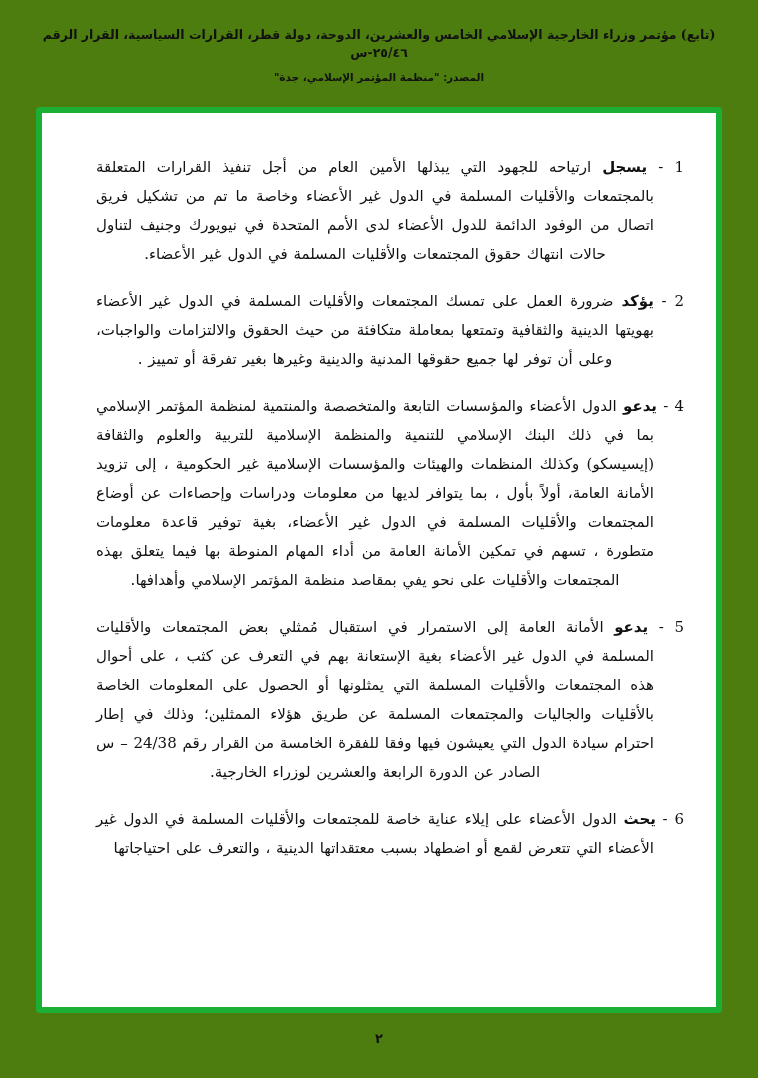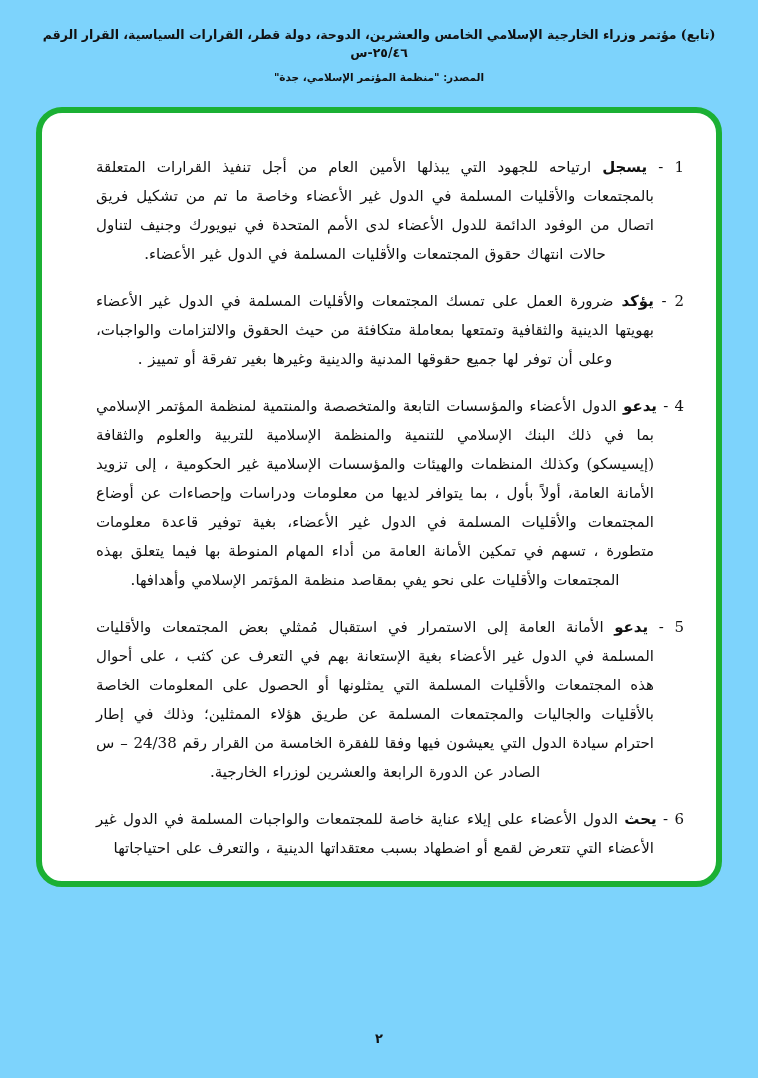--- a/index.html
+++ b/index.html
@@ -4,21 +4,21 @@
 <style>
   html, body {
     margin: 0;
     padding: 0;
     background: #ffffff;
   }
   .page {
     position: relative;
     width: 758px;
     height: 1078px;
-    background: #7dd3fc;
+    background: #4d7c0f;
     color: #111111;
     font-family: "DejaVu Serif", "DejaVu Sans", serif;
     overflow: hidden;
   }
   
   .header {
     position: absolute;
     top: 26px;
     left: 0;
     width: 758px;
@@ -36,24 +36,24 @@
     margin-top: 9px;
     font-size: 10.5px;
     font-weight: bold;
   }
   
   .green-box {
     position: absolute;
     left: 36px;
     top: 107px;
     width: 686px;
-    height: 780px;
+    height: 906px;
     box-sizing: border-box;
     border: 6px solid #1bb034;
-    border-radius: 26px;
+    border-radius: 4px;
     background: #ffffff;
   }
   .content {
     direction: rtl;
     box-sizing: border-box;
     width: 100%;
     height: 100%;
     padding: 40px 32px 0 54px;
     overflow: hidden;
   }
@@ -116,21 +116,21 @@
 
       <p class="para">
         <span class="pnum"><span>5</span> <span>-</span></span>
         <b class="lead">يدعو</b>
         <span class="ptext">الأمانة العامة إلى الاستمرار في استقبال مُمثلي بعض المجتمعات والأقليات المسلمة في الدول غير الأعضاء بغية الإستعانة بهم في التعرف عن كثب ، على أحوال هذه المجتمعات والأقليات المسلمة التي يمثلونها أو الحصول على المعلومات الخاصة بالأقليات والجاليات والمجتمعات المسلمة عن طريق هؤلاء الممثلين؛ وذلك في إطار احترام سيادة الدول التي يعيشون فيها وفقا للفقرة الخامسة من القرار رقم 24/38 – س الصادر عن الدورة الرابعة والعشرين لوزراء الخارجية.</span>
       </p>
 
       <p class="para last-right">
         <span class="pnum"><span>6</span> <span>-</span></span>
         <b class="lead">يحث</b>
-        <span class="ptext">الدول الأعضاء على إيلاء عناية خاصة للمجتمعات والواجبات المسلمة في الدول غير الأعضاء التي تتعرض لقمع أو اضطهاد بسبب معتقداتها الدينية ، والتعرف على احتياجاتها</span>
+        <span class="ptext">الدول الأعضاء على إيلاء عناية خاصة للمجتمعات والأقليات المسلمة في الدول غير الأعضاء التي تتعرض لقمع أو اضطهاد بسبب معتقداتها الدينية ، والتعرف على احتياجاتها</span>
       </p>
 
     </div>
   </div>
 
   <div class="footer">٢</div>
 
 </div>
 
 </body></html>

